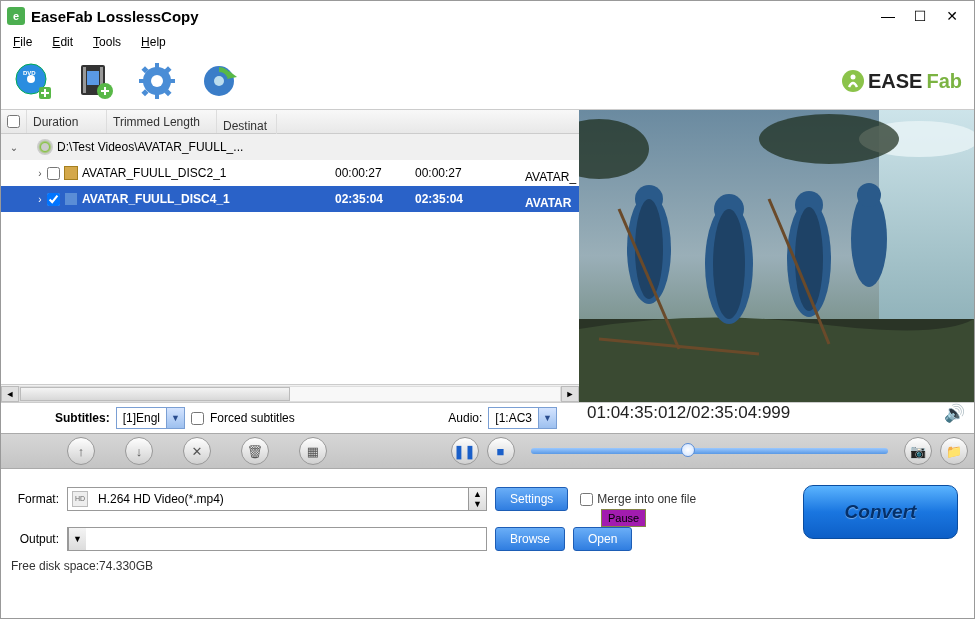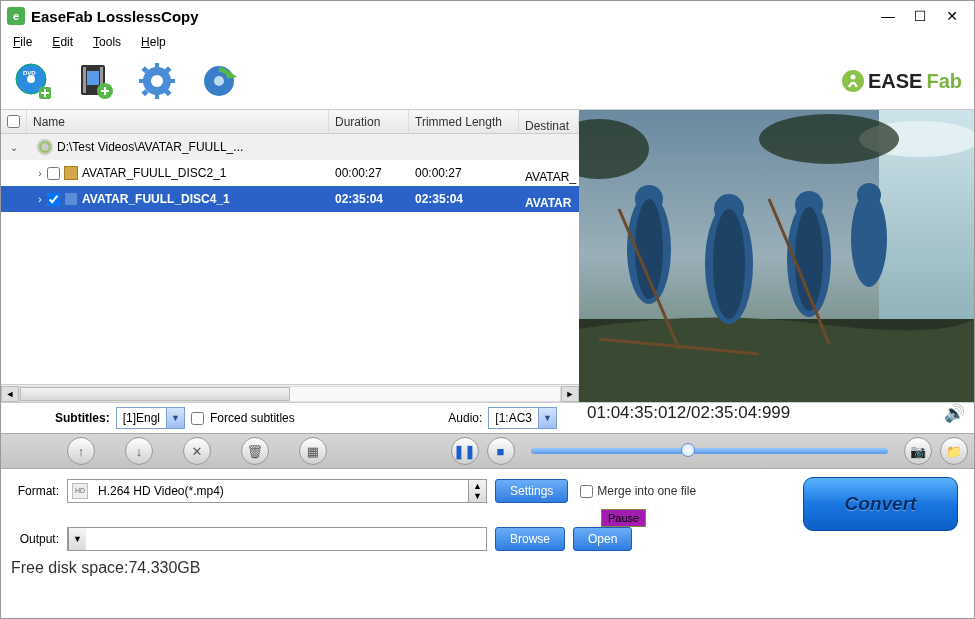--- a/index.html
+++ b/index.html
@@ -61,32 +61,32 @@
 .controlsbar { height:36px; background:linear-gradient(#d6d6d6,#c4c4c4); display:flex; align-items:center; padding:0 6px; gap:8px; border-top:1px solid #aaa; border-bottom:1px solid #aaa;}
 .cbtn-round { width:28px; height:28px; border-radius:50%; background:linear-gradient(#fefefe,#d0d0d0); border:1px solid #999; display:flex; align-items:center; justify-content:center; cursor:pointer; color:#555; font-size:13px;}
 .cbtn-round.play { color:#1a5fc9; font-weight:bold;}
 .slider { flex:1; height:6px; background:linear-gradient(#9ac8ff,#5a99e5); border-radius:3px; position:relative; margin:0 8px;}
 .slider .knob { position:absolute; top:-5px; width:14px; height:14px; border-radius:50%; background:radial-gradient(#fff,#cce0ff); border:1px solid #5a8dd6;}
 
 .leftctrls { flex:1; display:flex; align-items:center; padding-left:60px; gap:30px;}
 
 .tooltip { position:absolute; left:600px; top:508px; background:#a21caf; border:1px solid #858547; padding:2px 6px; font-size:11px; z-index:50;}
 
-.bottomform { padding: 10px 12px 4px; display:flex; flex-direction:column; gap:24px; position:relative;}
+.bottomform { padding: 10px 12px 4px; display:flex; flex-direction:column; gap:16px; position:relative;margin-top:8px;}
 .formrow { display:flex; align-items:center; gap:8px;}
 .formrow .flabel { width:46px; text-align:right;}
 .formrow .finput { display:flex; align-items:center; border:1px solid #999; height:24px; background:#fff;}
 .formrow .finput .ftext { flex:1; padding:0 6px; white-space:nowrap; overflow:hidden;}
 .formrow .finput .fbtn { width:18px; align-self:stretch; background:linear-gradient(#f4f4f4,#dcdcdc); border-left:1px solid #999; display:flex; align-items:center; justify-content:center; font-size:9px; cursor:pointer;}
 .bluebtn { height:24px; padding:0 14px; background:linear-gradient(#6aaef7,#2f7de0); border:1px solid #1d5db5; border-radius:3px; color:#fff; font-size:12px; cursor:pointer; display:flex; align-items:center;}
 
 .convertbtn { position:absolute; right:16px; top: 8px; width:155px; height:54px; background:linear-gradient(#5bb4ff,#1a76e0 50%,#0d5fc7); border:1px solid #0a4da0; border-radius:10px; display:flex; align-items:center; justify-content:center; cursor:pointer;}
 .convertbtn span { font-size:19px; font-weight:bold; font-style:italic; color:#04306a; text-shadow: 0 1px 1px rgba(255,255,255,0.4);}
 
-.footer { padding: 4px 10px; font-size:16px; color:#333;}
+.footer { padding: 4px 10px; font-size:12px; color:#333;}
 
 .mergechk { display:flex; align-items:center; gap:4px; color:#333; margin-left:4px;}
 .fmticon { width:16px; height:16px; background:#eee; border:1px solid #bbb; margin:0 4px; display:inline-block; text-align:center; font-size:7px; line-height:14px; color:#666;}
 </style>
 </head>
 <body>
 
 <div class="titlebar">
   <div class="logo">e</div>
   <div class="title">EaseFab LosslessCopy</div>
@@ -158,21 +158,20 @@
       <span style="color:#7bb342">Fab</span>
   </div>
 </div>
 
 <div class="mainrow">
   <div class="filepanel">
     <div class="fhead">
       <div class="col cchk">
           <input type="checkbox" style="">
         </div>
-      <div class="col cname">Name</div>
       <div class="col cdur">Duration</div>
       <div class="col ctrim">Trimmed Length</div>
       <div class="col cdest">Destinat</div>
     </div>
     <div class="frow group">
       <div class="col" style="width:26px;justify-content:center">
           <span class="expander">⌄</span>
         </div>
       <div class="col cname">
           <span class="dvdicon"></span>

